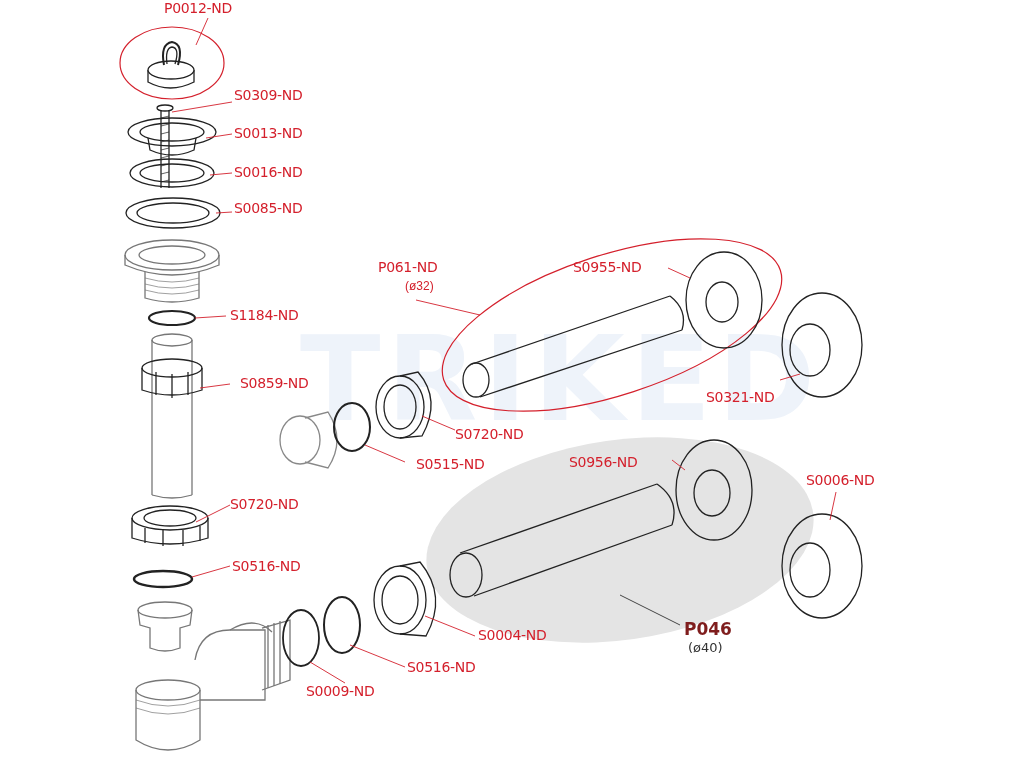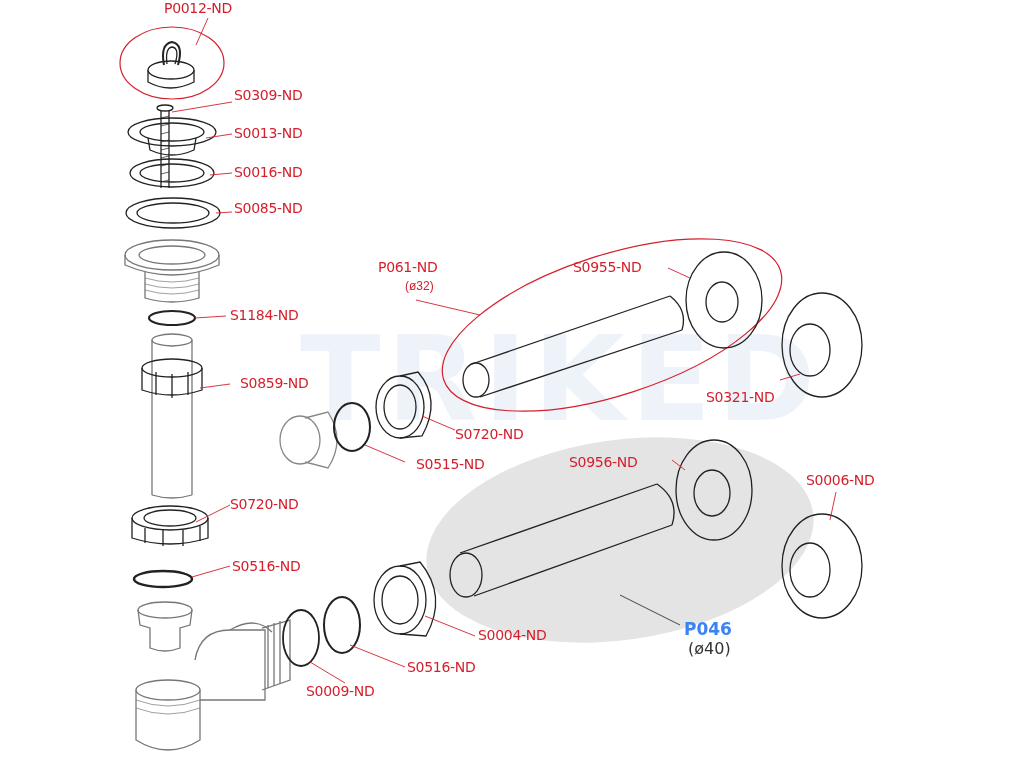--- a/index.html
+++ b/index.html
@@ -1,21 +1,21 @@
 <!DOCTYPE html>
 <html><head>
 <meta charset="utf-8">
 <style>
   html, body { margin: 0; padding: 0; background: #ffffff; }
   body { width: 1024px; height: 768px; overflow: hidden; position: relative; font-family: "Liberation Sans", sans-serif; }
   #stage { position: absolute; left: 0; top: 0; width: 1024px; height: 768px; }
   .lbl { position: absolute; color: #d4202c; font-family: "DejaVu Sans", sans-serif; font-size: 14px; letter-spacing: -0.3px; white-space: nowrap; line-height: 1; }
   .sub { position: absolute; color: #d4202c; font-family: Liberation Sans, sans-serif; font-size: 12px; white-space: nowrap; line-height: 1; }
-  .lbl-black { position: absolute; color: #3b82f6; font-family: "DejaVu Sans", sans-serif; font-size: 17px; font-weight: bold; white-space: nowrap; line-height: 1; }
-  .sub-black { position: absolute; color: #333333; font-family: "DejaVu Sans", sans-serif; font-size: 16px; white-space: nowrap; line-height: 1; }
+  .lbl-black { position: absolute; color: #7f1d1d; font-family: "DejaVu Sans", sans-serif; font-size: 17px; font-weight: bold; white-space: nowrap; line-height: 1; }
+  .sub-black { position: absolute; color: #333333; font-family: "DejaVu Sans", sans-serif; font-size: 13px; white-space: nowrap; line-height: 1; }
   .wm { position: absolute; left: 300px; top: 320px; font-family: "DejaVu Sans", sans-serif; font-weight: bold; font-size: 118px; color: #eef3fa; letter-spacing: 6px; line-height: 1; }
 </style>
 </head>
 <body>
 
 <div id="stage">
 
   <div class="wm">TRIKED</div>
 
   <svg width="1024" height="768" viewBox="0 0 1024 768" style="position:absolute;left:0;top:0">

